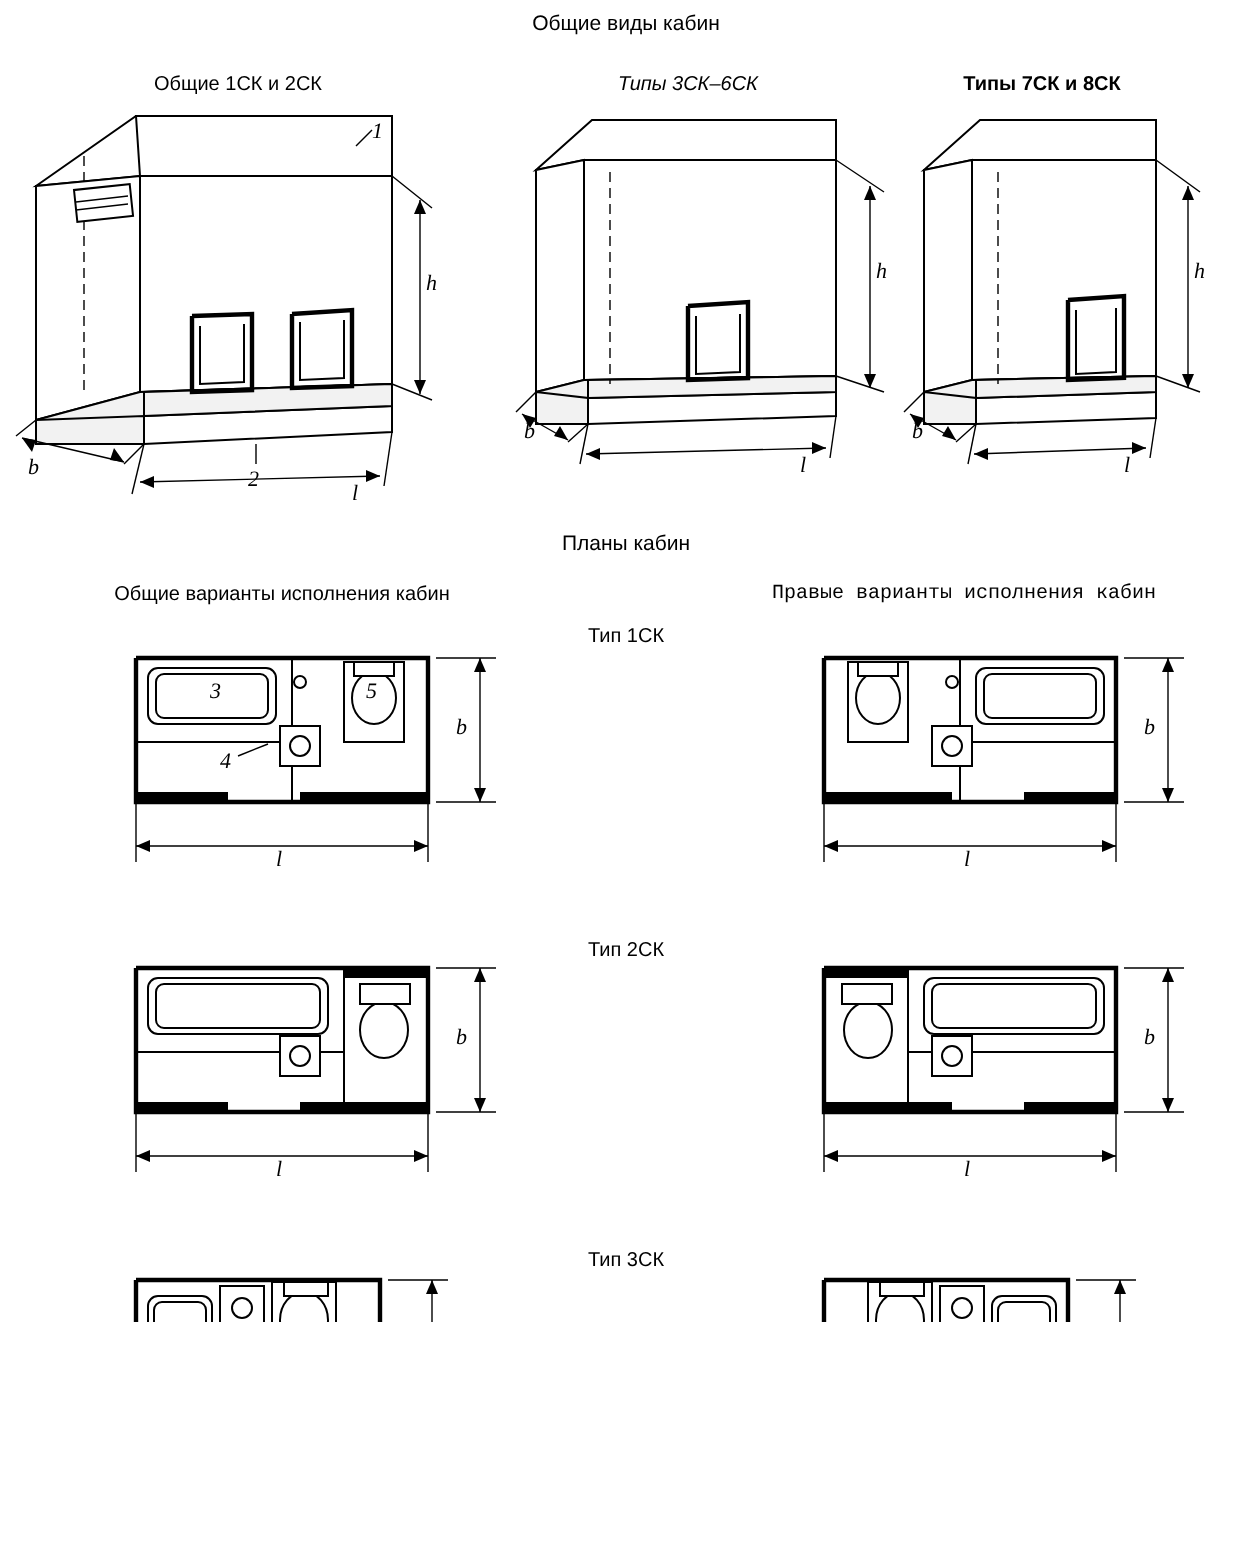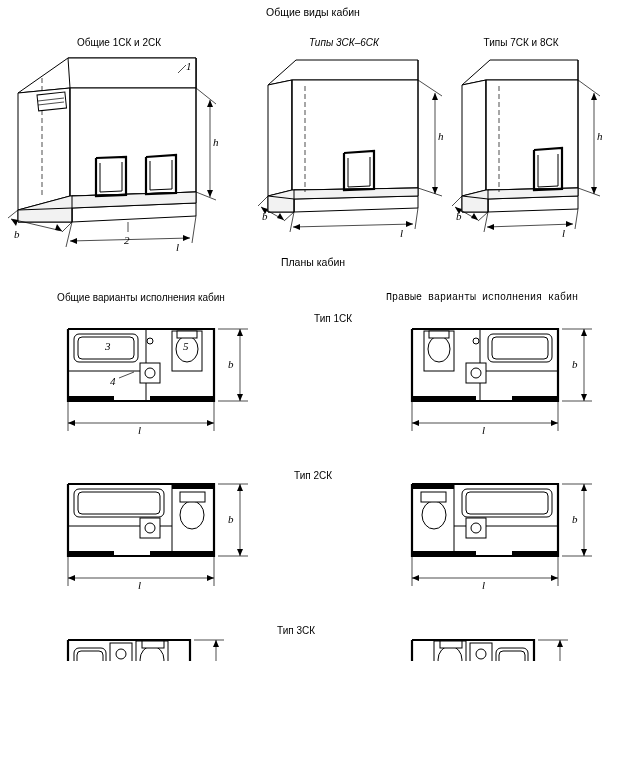--- a/index.html
+++ b/index.html
@@ -83,32 +83,32 @@
     stroke-width: 1;
   }
 </style>
 </head>
 <body>
 
 <div id="page">
 
   <div class="lbl c title-main" style="left:313px; top:6px;">Общие виды кабин</div>
 
-  <div class="lbl c title-main" style="left:313px; top:256px;">Планы кабин</div>
+  <div class="lbl c title-main" style="left:313px; top:266px;">Планы кабин</div>
 
   <div class="lbl c" style="left:119px; top:37px;">Общие 1СК и 2СК</div>
   <div class="lbl c" style="left:344px; top:37px;font-style:italic;">Типы 3СК–6СК</div>
-  <div class="lbl c" style="left:521px; top:37px;">Типы 7СК и 8СК</div>
+  <div class="lbl c" style="left:521px; top:37px;font-weight:bold;">Типы 7СК и 8СК</div>
 
   <div class="lbl c" style="left:141px; top:292px;">Общие варианты исполнения кабин</div>
   <div class="lbl c" style="left:482px; top:292px;font-family:Liberation Mono, monospace;">Правые варианты исполнения кабин</div>
 
-  <div class="lbl c" style="left:313px; top:313px;margin-left:20px;">Тип 1СК</div>
+  <div class="lbl c" style="left:313px; top:313px;">Тип 1СК</div>
   <div class="lbl c" style="left:313px; top:470px;">Тип 2СК</div>
-  <div class="lbl c" style="left:296px; top:625px;">Тип 3СК</div>
+  <div class="lbl c" style="left:313px; top:625px;">Тип 3СК</div>
 
   <svg width="626" height="771">
     <g>
 
       <polygon class="fill-w" points="18,93 68,58 196,58 196,88 70,88"></polygon>
 
       <polygon class="fill-w" points="68,58 196,58 196,88 70,88"></polygon>
 
       <polygon class="fill-w" points="18,93 70,88 70,196 18,210"></polygon>
 

